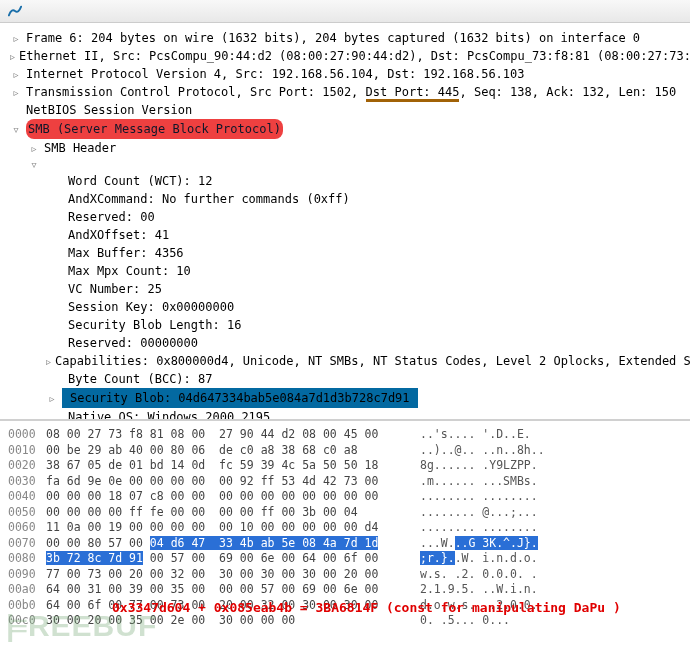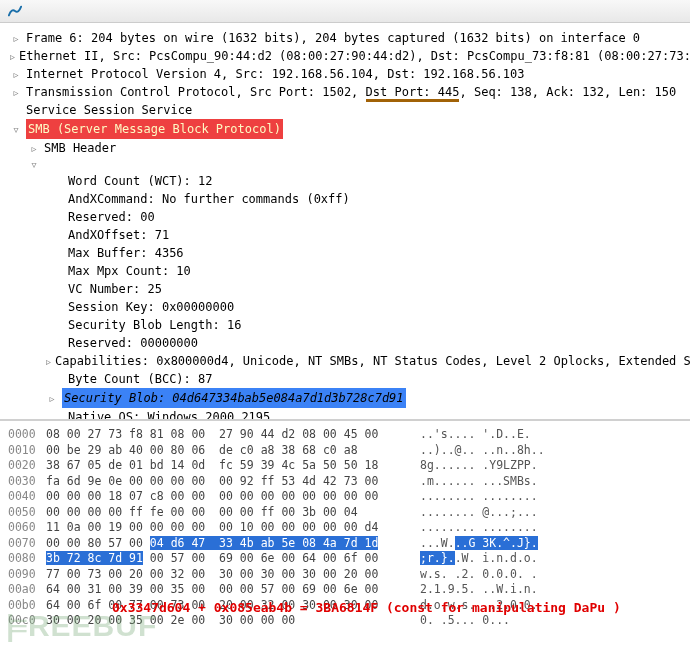--- a/index.html
+++ b/index.html
@@ -49,30 +49,29 @@
     cursor: pointer;
     font-family: sans-serif;
     font-size: 10px;
   }
   .indent-0 { padding-left: 0px; }
   .indent-1 { padding-left: 18px; }
   .indent-2 { padding-left: 36px; }
   .indent-3 { padding-left: 42px; }
   .hl-red {
     background: #ee4040;
-    color: #fef9c3;
+    color: #0f172a;
     padding: 1px 2px;
-    border-radius: 0;
+    border-radius: 8px;
     display: inline-block;
   }
   .hl-purple {
-    background: #3b82f6;
-    padding: 1px 2px;
+    background: #0369a1;
+    padding: 1px 8px;
     display: inline-block;
-    font-style: italic;
   }
   .underline-red {
     border-bottom: 3px solid #a16207;
     padding-bottom: 0;
   }
   .hex-pane {
     font-family: Consolas, monospace;
     font-size: 11.5px;
     padding: 6px 8px;
     line-height: 1.35;
@@ -121,28 +120,28 @@
         <path d="M1 13 Q4 5 8 8 Q12 11 15 3" stroke="#1a6faa" stroke-width="2.2" fill="none" stroke-linecap="round"></path>
       </svg>
   </span>
 </div>
 
 <div class="tree-pane" id="tree-container">
     <div class="tree-row indent-0"><span class="expander">▹</span><span>Frame 6: 204 bytes on wire (1632 bits), 204 bytes captured (1632 bits) on interface 0</span></div>
     <div class="tree-row indent-0"><span class="expander">▹</span><span>Ethernet II, Src: PcsCompu_90:44:d2 (08:00:27:90:44:d2), Dst: PcsCompu_73:f8:81 (08:00:27:73:f8:81)</span></div>
     <div class="tree-row indent-0"><span class="expander">▹</span><span>Internet Protocol Version 4, Src: 192.168.56.104, Dst: 192.168.56.103</span></div>
     <div class="tree-row indent-0"><span class="expander">▹</span><span><span>Transmission Control Protocol, Src Port: 1502, </span><span class="underline-red">Dst Port: 445</span><span>, Seq: 138, Ack: 132, Len: 150</span></span></div>
-    <div class="tree-row indent-0"><span class="expander"></span><span>Service Session Service</span></div>
+    <div class="tree-row indent-0"><span class="expander"></span><span>NetBIOS Session Version</span></div>
     <div class="tree-row indent-0"><span class="expander">▿</span><span class="hl-red">SMB (Server Message Block Protocol)</span></div>
     <div class="tree-row indent-1"><span class="expander">▹</span><span>SMB Header</span></div>
     <div class="tree-row indent-1"><span class="expander">▿</span></div>
     <div class="tree-row indent-3"><span class="expander"></span><span>Word Count (WCT): 12</span></div>
     <div class="tree-row indent-3"><span class="expander"></span><span>AndXCommand: No further commands (0xff)</span></div>
     <div class="tree-row indent-3"><span class="expander"></span><span>Reserved: 00</span></div>
-    <div class="tree-row indent-3"><span class="expander"></span><span>AndXOffset: 71</span></div>
+    <div class="tree-row indent-3"><span class="expander"></span><span>AndXOffset: 41</span></div>
     <div class="tree-row indent-3"><span class="expander"></span><span>Max Buffer: 4356</span></div>
     <div class="tree-row indent-3"><span class="expander"></span><span>Max Mpx Count: 10</span></div>
     <div class="tree-row indent-3"><span class="expander"></span><span>VC Number: 25</span></div>
     <div class="tree-row indent-3"><span class="expander"></span><span>Session Key: 0x00000000</span></div>
     <div class="tree-row indent-3"><span class="expander"></span><span>Security Blob Length: 16</span></div>
     <div class="tree-row indent-3"><span class="expander"></span><span>Reserved: 00000000</span></div>
     <div class="tree-row indent-2"><span class="expander">▹</span><span>Capabilities: 0x800000d4, Unicode, NT SMBs, NT Status Codes, Level 2 Oplocks, Extended Security</span></div>
     <div class="tree-row indent-3"><span class="expander"></span><span>Byte Count (BCC): 87</span></div>
     <div class="tree-row indent-2"><span class="expander">▹</span><span class="hl-purple">Security Blob: 04d647334bab5e084a7d1d3b728c7d91</span></div>
     <div class="tree-row indent-3"><span class="expander"></span><span>Native OS: Windows 2000 2195</span></div>

